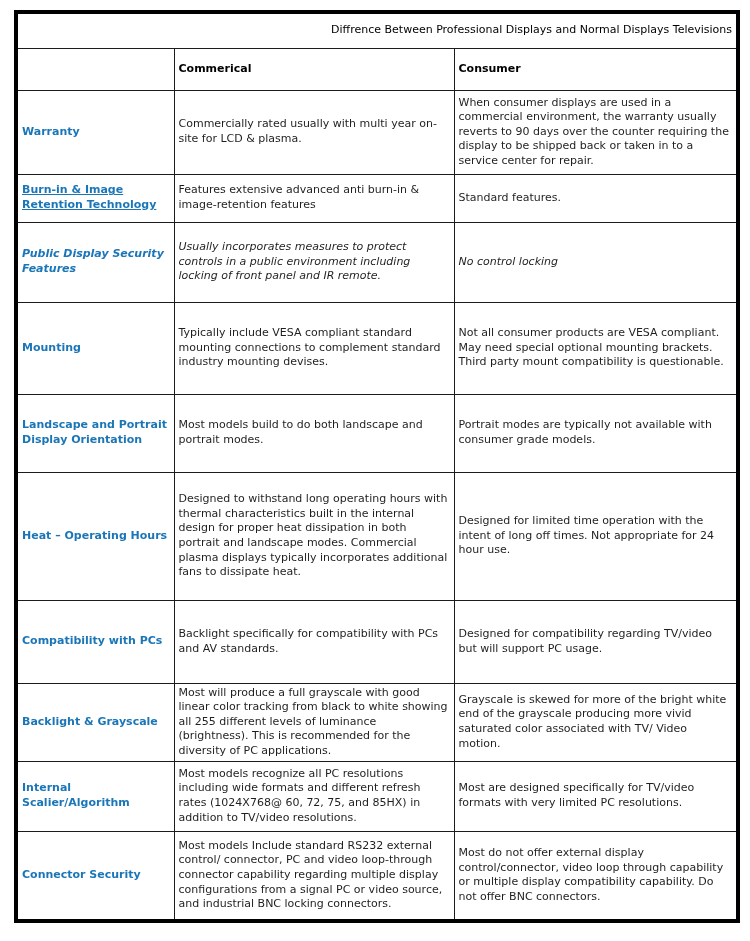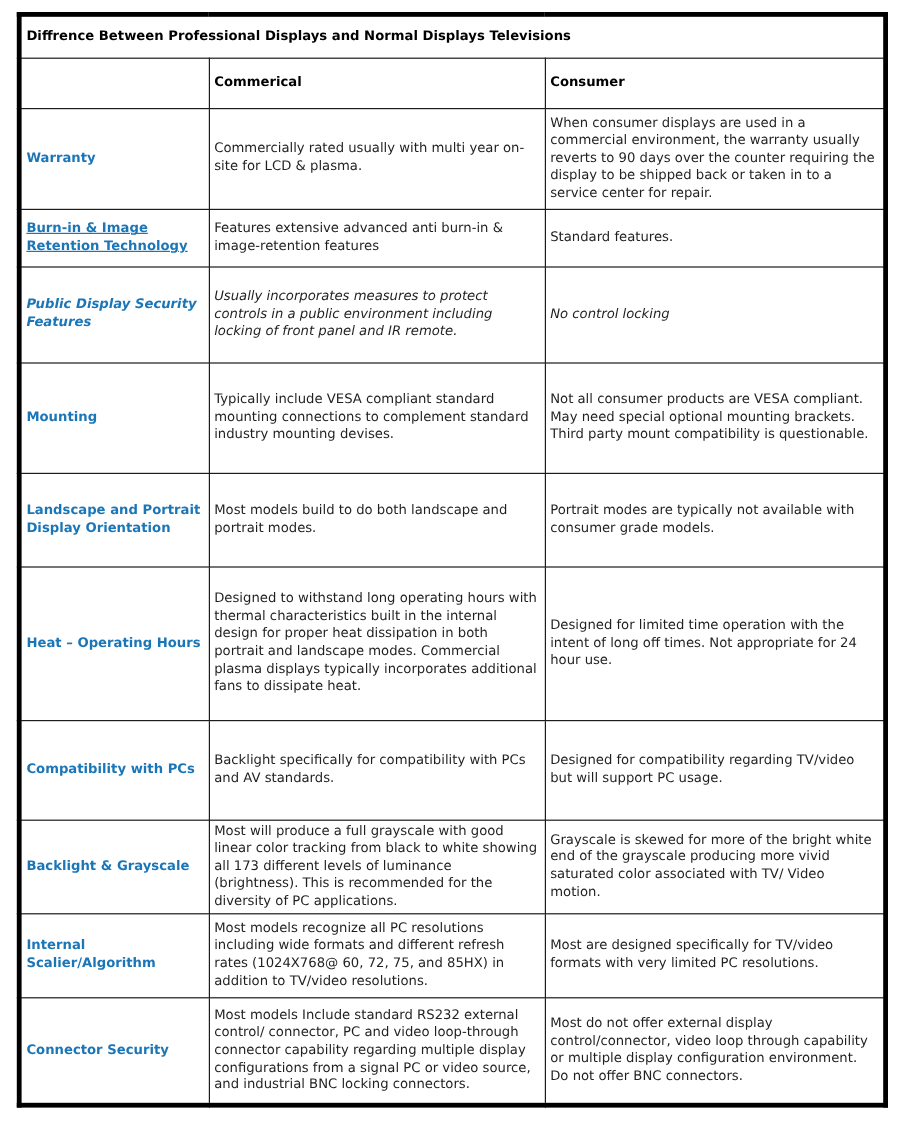--- a/index.html
+++ b/index.html
@@ -24,22 +24,22 @@
   }
   table.compare td {
     border: 1px solid #1c1c1c;
     vertical-align: middle;
     padding: 2px 4px;
     font-size: 11px;
     line-height: 1.32;
     word-wrap: break-word;
   }
   td.title-cell {
-    text-align: left;
-    font-weight: bold;
+    text-align: right;
+    font-weight: normal;
     font-size: 15px;
     padding: 9px 4px;
     color: #000000;
   }
   td.col-head {
     text-align: left;
     font-weight: bold;
     font-size: 12px;
     color: #000000;
   }
@@ -117,28 +117,28 @@
         <td>Designed to withstand long operating hours with thermal characteristics built in the internal design for proper heat dissipation in both portrait and landscape modes.  Commercial plasma displays typically incorporates additional fans to dissipate heat.</td>
         <td>Designed for limited time operation with the intent of long off times.  Not appropriate for 24 hour use.</td>
       </tr>
       <tr class="r-6">
         <td class="feature" style="color: rgb(27, 118, 184);">Compatibility with PCs</td>
         <td>Backlight specifically for compatibility with PCs and AV standards.</td>
         <td>Designed for compatibility regarding TV/video but will support PC usage.</td>
       </tr>
       <tr class="r-7">
         <td class="feature" style="color: rgb(27, 118, 184);">Backlight &amp; Grayscale</td>
-        <td>Most will produce a full grayscale with good linear color tracking from black to white showing all 173 different levels of luminance (brightness).  This is recommended for the diversity of PC applications.</td>
+        <td>Most will produce a full grayscale with good linear color tracking from black to white showing all 255 different levels of luminance (brightness).  This is recommended for the diversity of PC applications.</td>
         <td>Grayscale is skewed for more of the bright white end of the grayscale producing more vivid saturated color associated with TV/ Video motion.</td>
       </tr>
       <tr class="r-8">
         <td class="feature" style="color: rgb(27, 118, 184);">Internal Scalier/Algorithm</td>
         <td>Most models recognize all PC resolutions including wide formats and different refresh rates (1024X768@ 60, 72, 75, and 85HX) in addition to TV/video resolutions.</td>
         <td>Most are designed specifically for TV/video formats with very limited PC resolutions.</td>
       </tr>
       <tr class="r-9">
         <td class="feature" style="color: rgb(27, 118, 184);">Connector Security</td>
         <td>Most models Include standard RS232 external control/ connector, PC and video loop-through connector capability regarding multiple display configurations from a signal PC or video source, and industrial BNC locking connectors.</td>
-        <td>Most do not offer external display control/connector, video loop through capability or multiple display configuration environment.  Do not offer BNC connectors.</td>
+        <td>Most do not offer external display control/connector, video loop through capability or multiple display compatibility capability.  Do not offer BNC connectors.</td>
       </tr>
     </tbody>
   </table>
 </div>
 
 </body></html>

